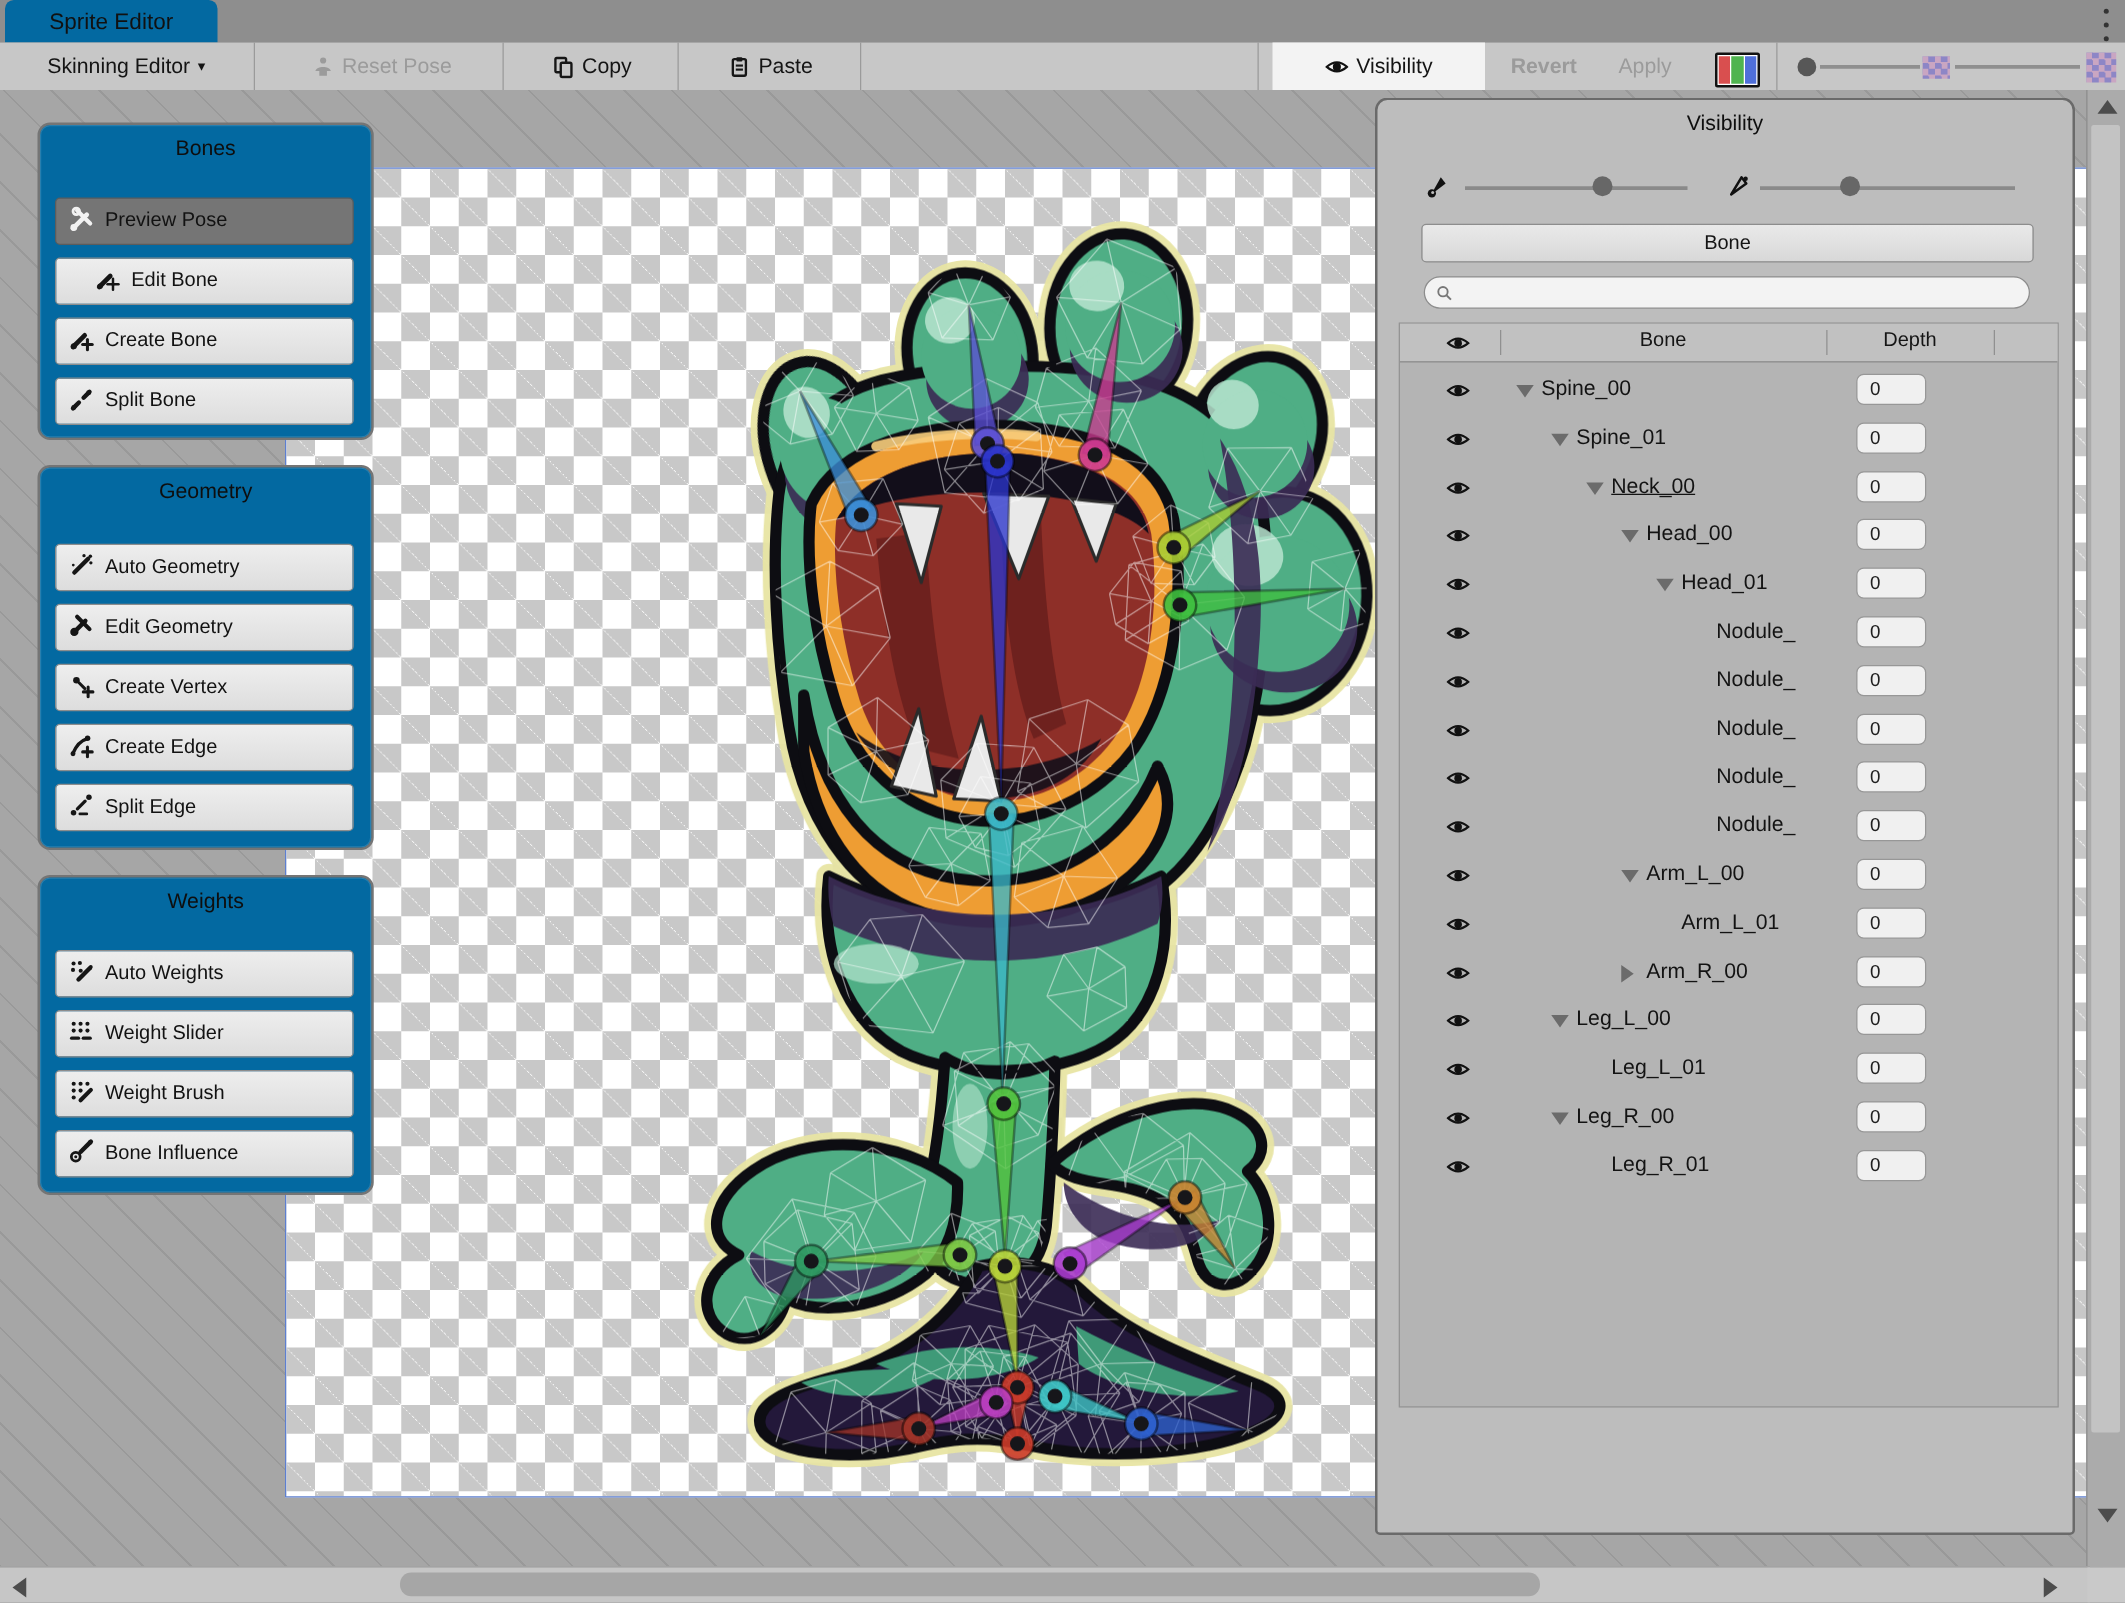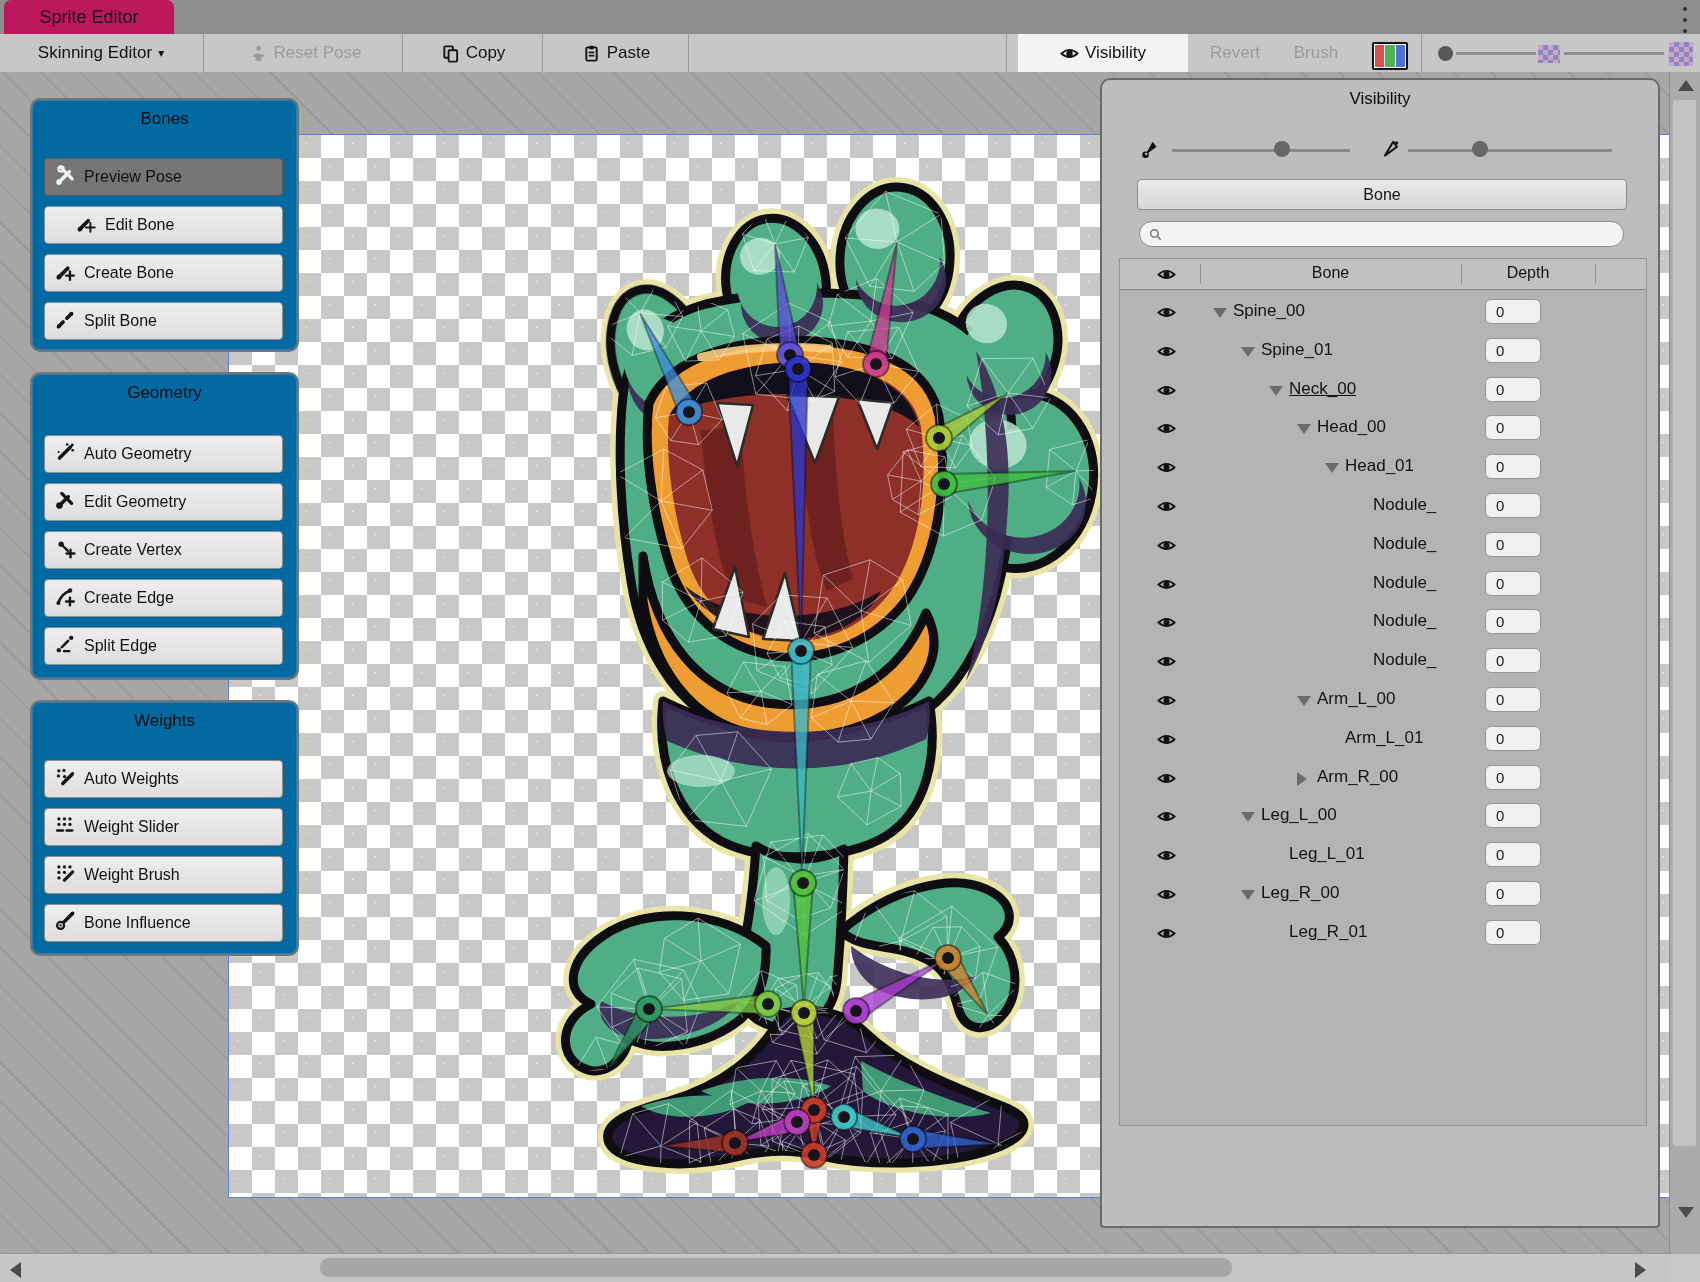--- a/index.html
+++ b/index.html
@@ -2,21 +2,21 @@
 <html><head>
 <meta charset="utf-8">
 <style>
   html,body{margin:0;padding:0;width:1700px;height:1282px;overflow:hidden;
     font-family:"Liberation Sans","DejaVu Sans",sans-serif;background:#8f8f8f;}
   .app{position:relative;width:1700px;height:1282px;}
 
   
   .tabbar{position:absolute;left:0;top:0;width:1700px;height:34px;background:#8e8e8e;
     border-bottom:1px solid #7c7c7c;}
-  .tab{position:absolute;left:4px;top:0;width:170px;height:34px;background:#be185d;
+  .tab{position:absolute;left:4px;top:0;width:170px;height:34px;background:#0369a1;
     border-radius:7px 7px 0 0;display:flex;align-items:center;justify-content:center;
     font-size:18px;color:#111;}
   .kebab{position:absolute;right:6px;top:5px;width:18px;height:26px;display:flex;
     flex-direction:column;align-items:center;justify-content:space-between;padding:2px 0;cursor:pointer;}
   .kebab i{width:4px;height:4px;border-radius:50%;background:#333;}
 
   
   .toolbar{position:absolute;left:0;top:34px;width:1700px;height:38px;background:#c7c7c7;
     border-bottom:1px solid #6d6d6d;font-size:17px;color:#141414;}
   .toolbar .sep{position:absolute;top:0;width:1px;height:38px;background:#9a9a9a;}
@@ -152,25 +152,25 @@
     </div>
     <div class="sep" style="left:688px;"></div>
     <div class="sep" style="left:1006px;"></div>
     <div class="tbtn tb-visibility" style="left:1018px;width:170px;">
       <svg viewBox="0 0 20 20">
         <path d="M1.5 10 Q10 2.5 18.5 10 Q10 17.5 1.5 10 Z" fill="none" stroke="#111" stroke-width="1.8"></path>
         <circle cx="10" cy="10" r="3.4" fill="#111"></circle>
       </svg>
       <span>Visibility</span>
     </div>
-    <div class="tbtn disabled" style="left:1200px;width:70px;">
+    <div class="tbtn disabled" style="left:1200px;width:70px;font-weight:bold;">
       <span>Revert</span>
     </div>
     <div class="tbtn disabled" style="left:1284px;width:64px;">
-      <span>Brush</span>
+      <span>Apply</span>
     </div>
     <div class="rgbbox" style="left:1372px;">
       <i style="background:#d94f4f;"></i>
         <i style="background:#4fb44f;"></i>
         <i style="background:#4f6fd9;"></i>
     </div>
     <div class="sep" style="left:1421px;"></div>
     <div class="tslider-thumb" style="left:1438px;"></div>
     <div class="tslider-line" style="left:1456px;width:80px;"></div>
     <div class="alpha-swatch" style="left:1538px;top:11px;width:22px;height:18px;"></div>

